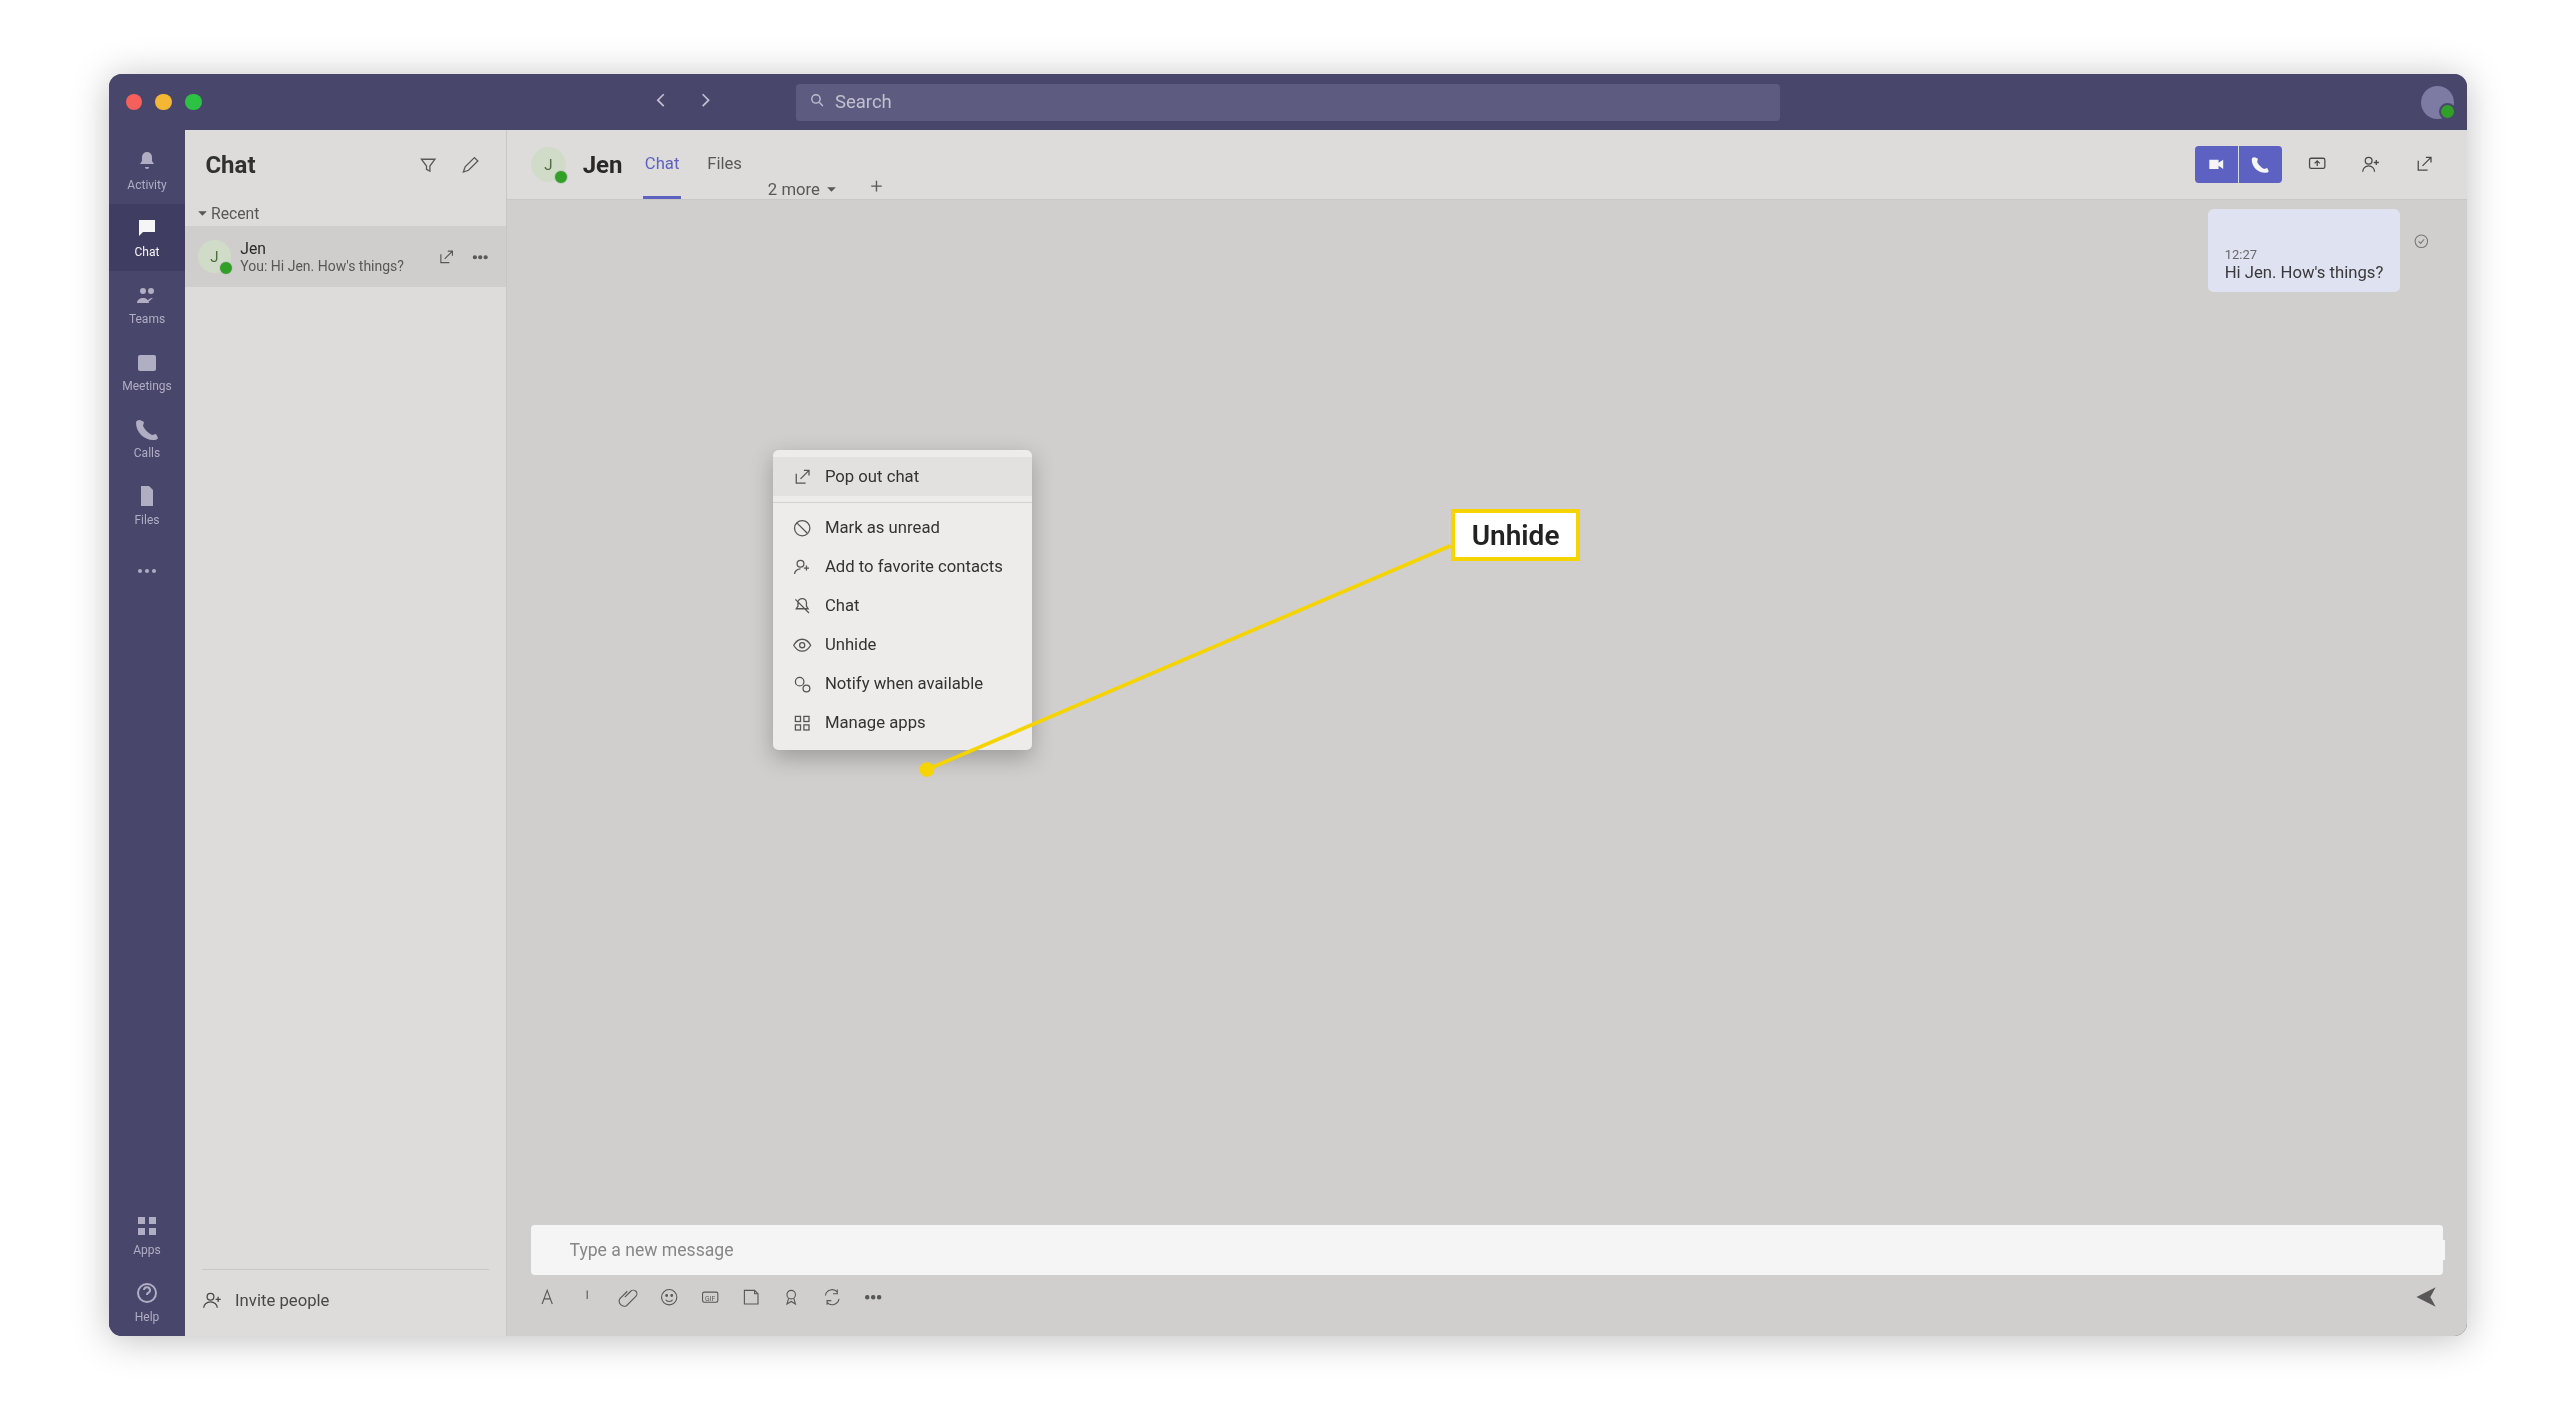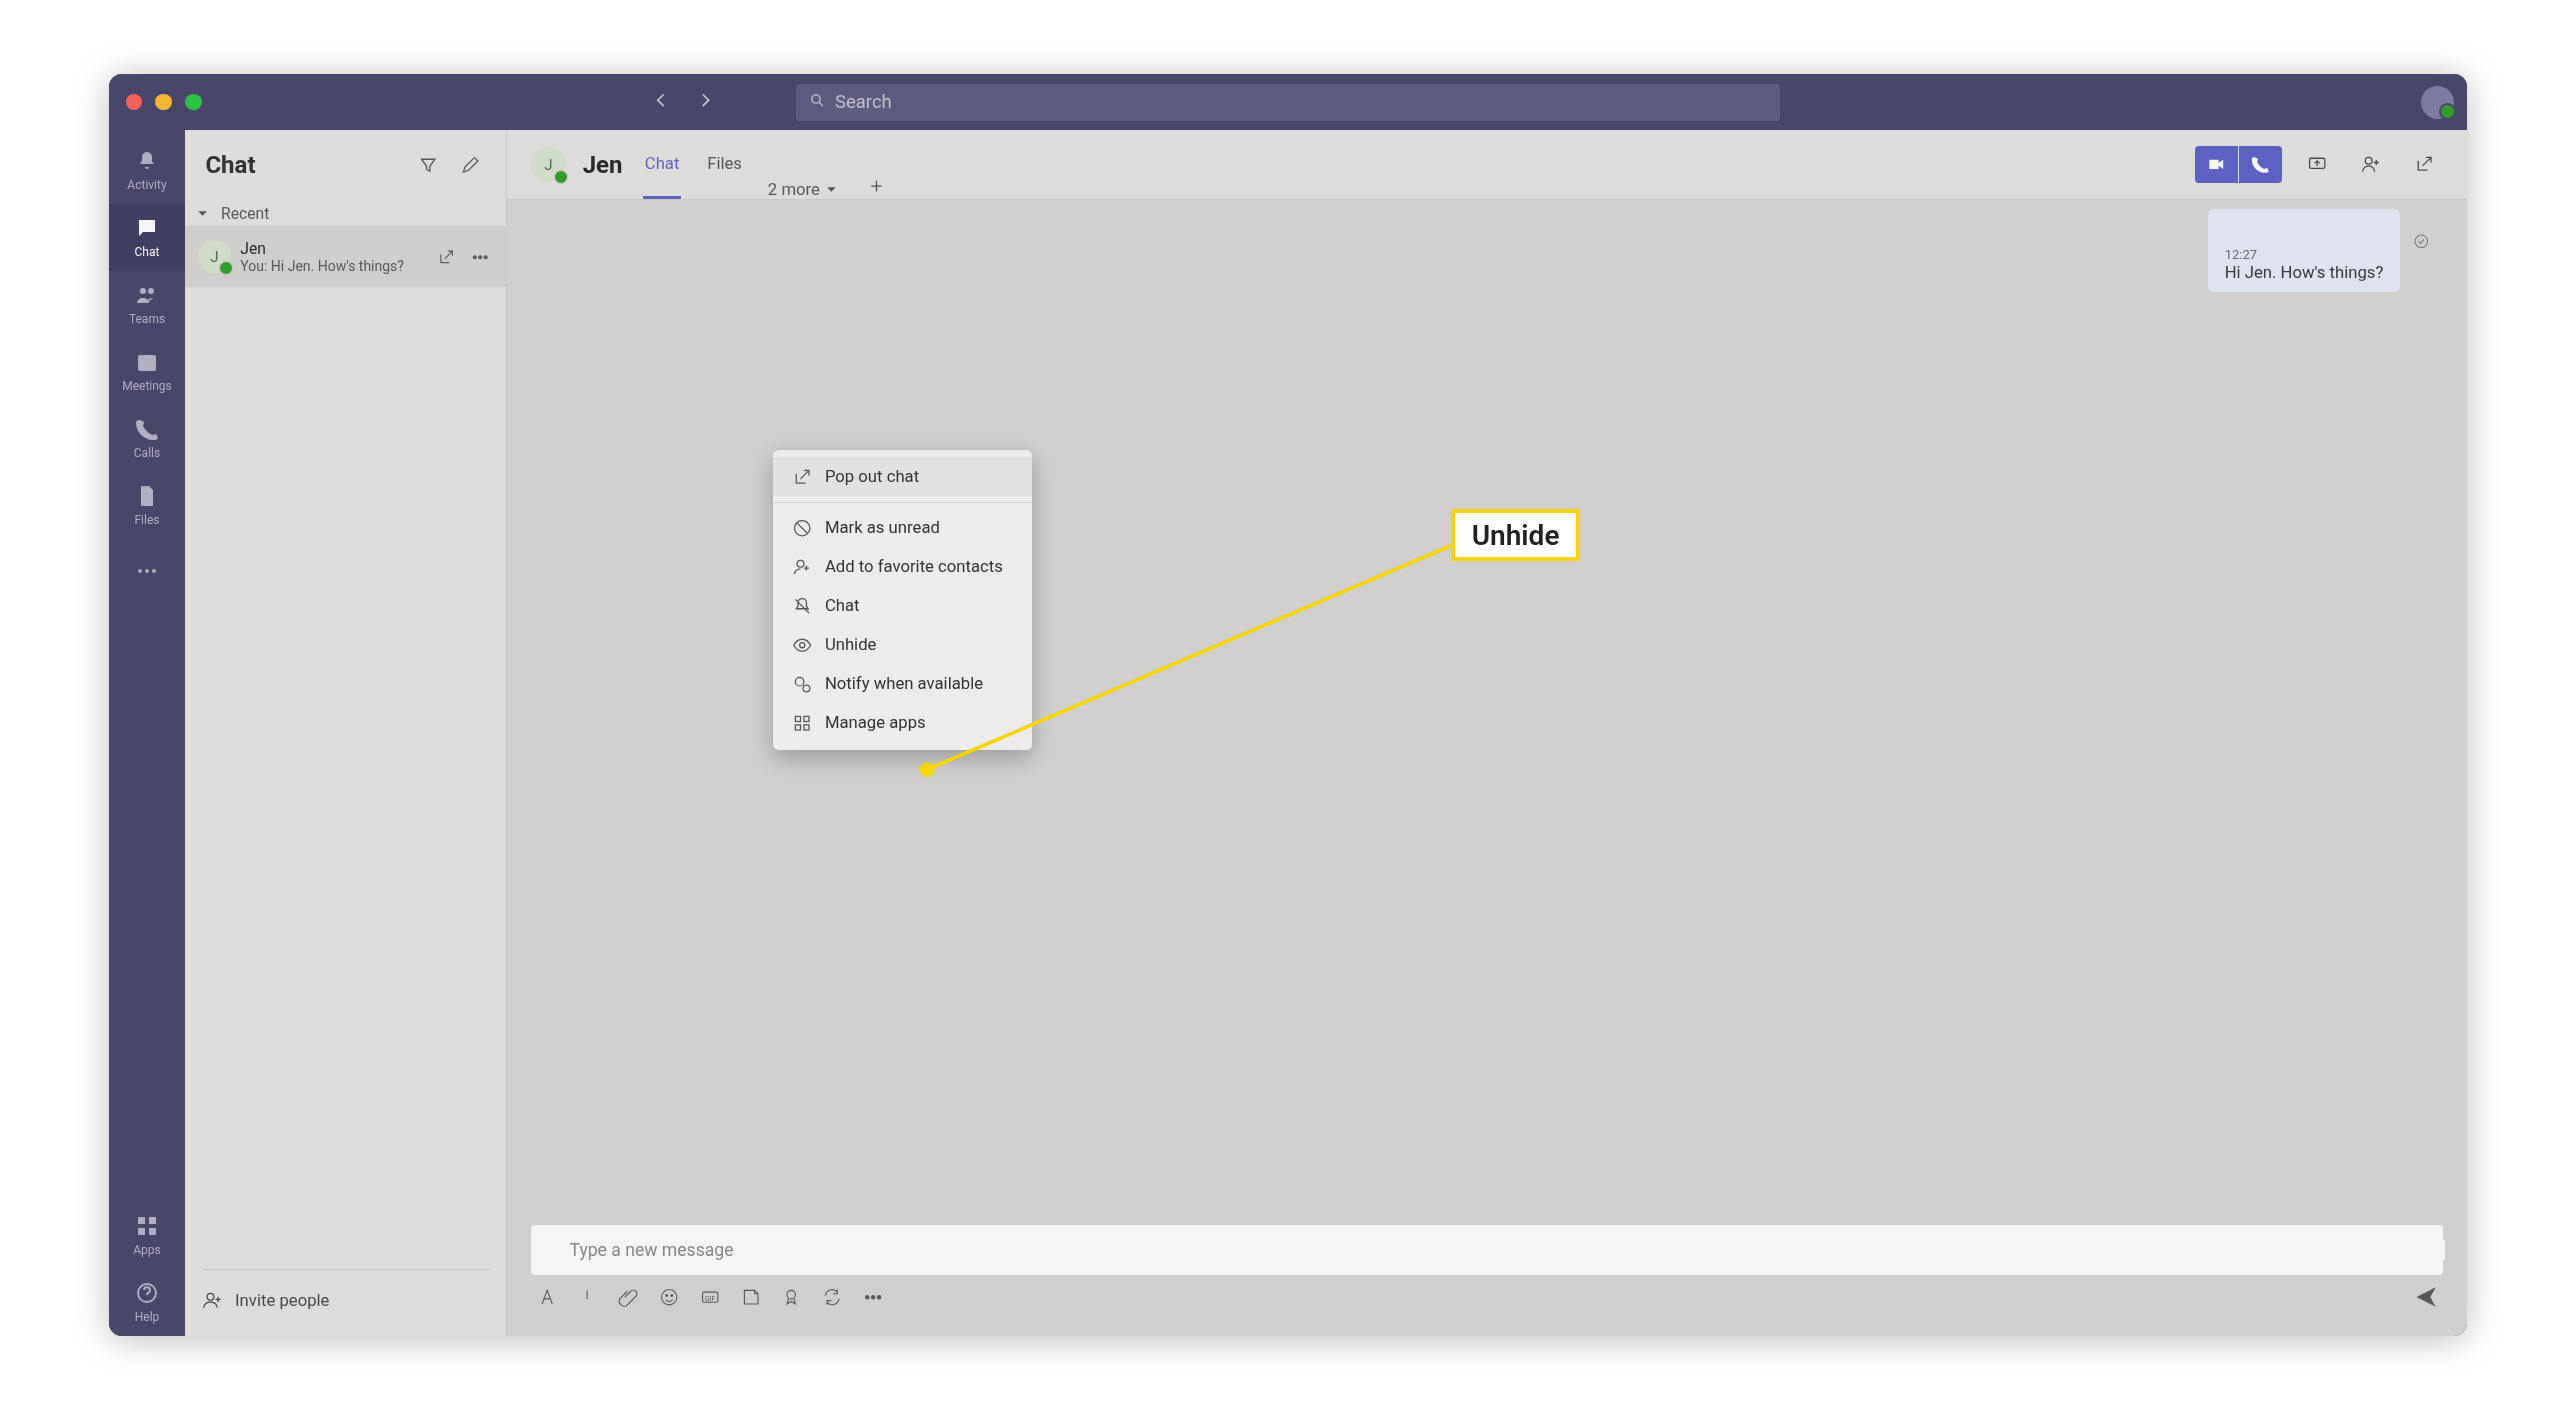--- a/index.html
+++ b/index.html
@@ -142,21 +142,21 @@
   }
   .listhead h2{ font-size:24px; font-weight:700; color:#2b2b2b; flex:1; }
   .listhead .ibtn{ width:31px;height:31px; display:flex;align-items:center;justify-content:center; color:#555; }
   .listhead .ibtn svg{width:20.4px;height:20.4px;stroke:currentColor;fill:none;stroke-width:1.5;}
   .section{
     display:flex;
     align-items:center;
     padding:3.7px 16.7px 3.7px 11px;
     color:#555;
     font-size:15.7px;
-    gap:12px;
+    gap:2px;
   }
   .section svg{width:13px;height:13px;fill:#555;}
   .chatitem{
     display:flex;
     align-items:center;
     height:61px;
     padding:0 13px;
     background:#d7d5d3;
     gap:9.3px;
     position:relative;

